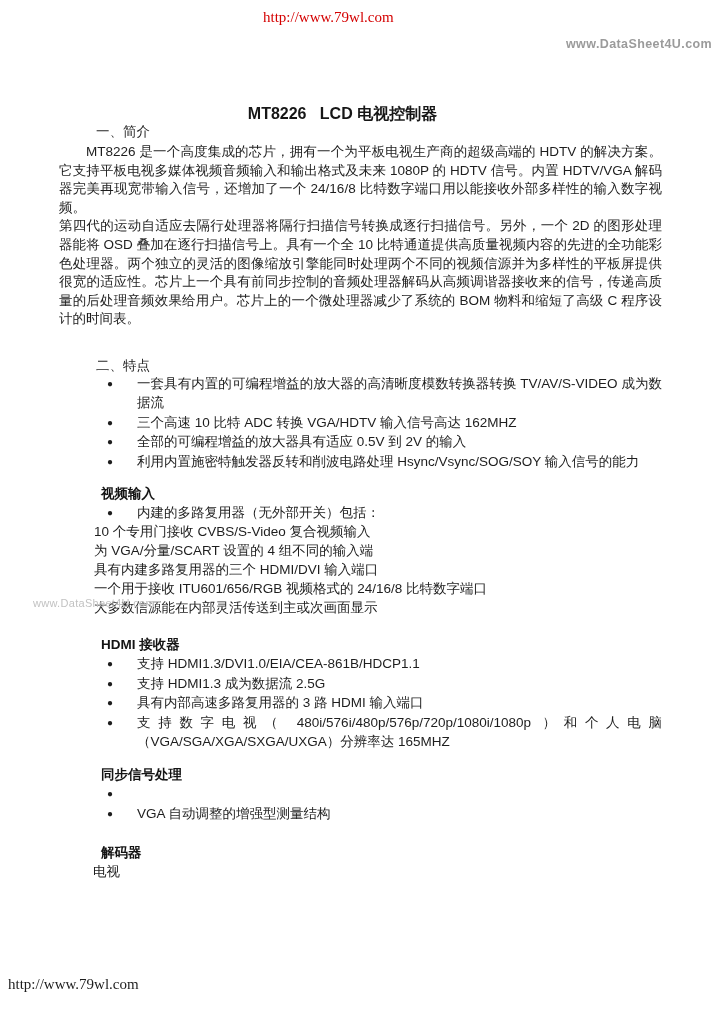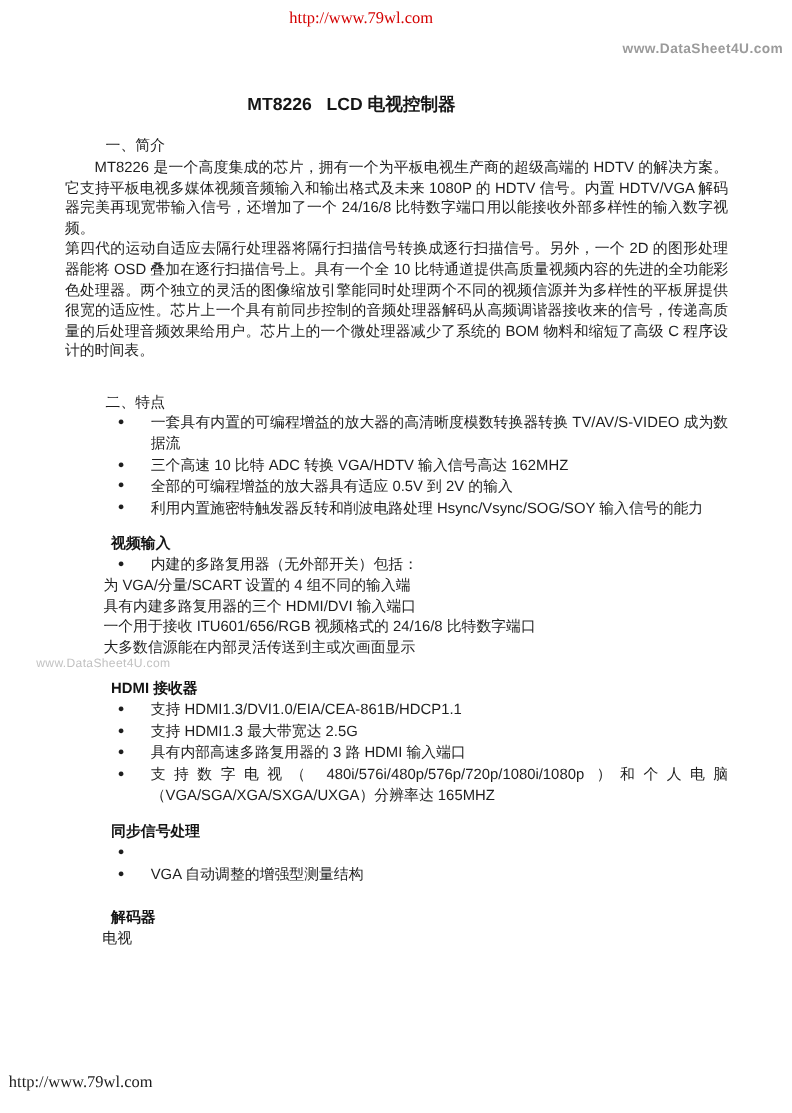--- a/index.html
+++ b/index.html
@@ -25,23 +25,23 @@
     font-size:12.5px;font-weight:bold;color:#9b9b9b;
     letter-spacing:.4px;
   }
   
   .wm-left{
     position:absolute;left:33px;top:597px;
     font-size:11px;color:#c2c2c2;
     letter-spacing:.3px;
   }
   .doc-title{
-    position:absolute;left:0;top:85px;width:639px;
+    position:absolute;left:0;top:104px;width:639px;
     text-align:center;font-size:16px;font-weight:bold;
-    white-space:pre;color:#161616;
+    white-space:pre;color:#161616;padding-left:23px;
   }
   .content{
     position:absolute;left:59px;top:123px;width:603px;
     font-size:13.5px;line-height:18.6px;
   }
   .sec-num-heading{
     margin:0 0 0 37px;line-height:17px;
   }
   .para{
     margin:0;text-align:justify;
@@ -104,33 +104,34 @@
   <div class="bullet-row">
     <span class="bullet-glyph">●</span>
     <span class="bullet-text">利用内置施密特触发器反转和削波电路处理 Hsync/Vsync/SOG/SOY 输入信号的能力</span>
   </div>
 
   <div class="subhead m-video">视频输入</div>
   <div class="bullet-row">
     <span class="bullet-glyph">●</span>
     <span class="bullet-text">内建的多路复用器（无外部开关）包括：</span>
   </div>
+  <div class="sec-line">10 个专用门接收 CVBS/S-Video 复合视频输入</div>
   <div class="sec-line">为 VGA/分量/SCART 设置的 4 组不同的输入端</div>
   <div class="sec-line">具有内建多路复用器的三个 HDMI/DVI 输入端口</div>
   <div class="sec-line">一个用于接收 ITU601/656/RGB 视频格式的 24/16/8 比特数字端口</div>
   <div class="sec-line">大多数信源能在内部灵活传送到主或次画面显示</div>
 
   <div class="subhead m-hdmi">HDMI 接收器</div>
   <div class="bullet-row">
     <span class="bullet-glyph">●</span>
     <span class="bullet-text">支持 HDMI1.3/DVI1.0/EIA/CEA-861B/HDCP1.1</span>
   </div>
   <div class="bullet-row">
     <span class="bullet-glyph">●</span>
-    <span class="bullet-text">支持 HDMI1.3 最大带宽达 2.5G</span>
+    <span class="bullet-text">支持 HDMI1.3 成为数据流 2.5G</span>
   </div>
   <div class="bullet-row">
     <span class="bullet-glyph">●</span>
     <span class="bullet-text">具有内部高速多路复用器的 3 路 HDMI 输入端口</span>
   </div>
   <div class="bullet-row">
     <span class="bullet-glyph">●</span>
     <span class="bullet-text">支持数字电视（ 480i/576i/480p/576p/720p/1080i/1080p ）和个人电脑（VGA/SGA/XGA/SXGA/UXGA）分辨率达 165MHZ</span>
   </div>
 

